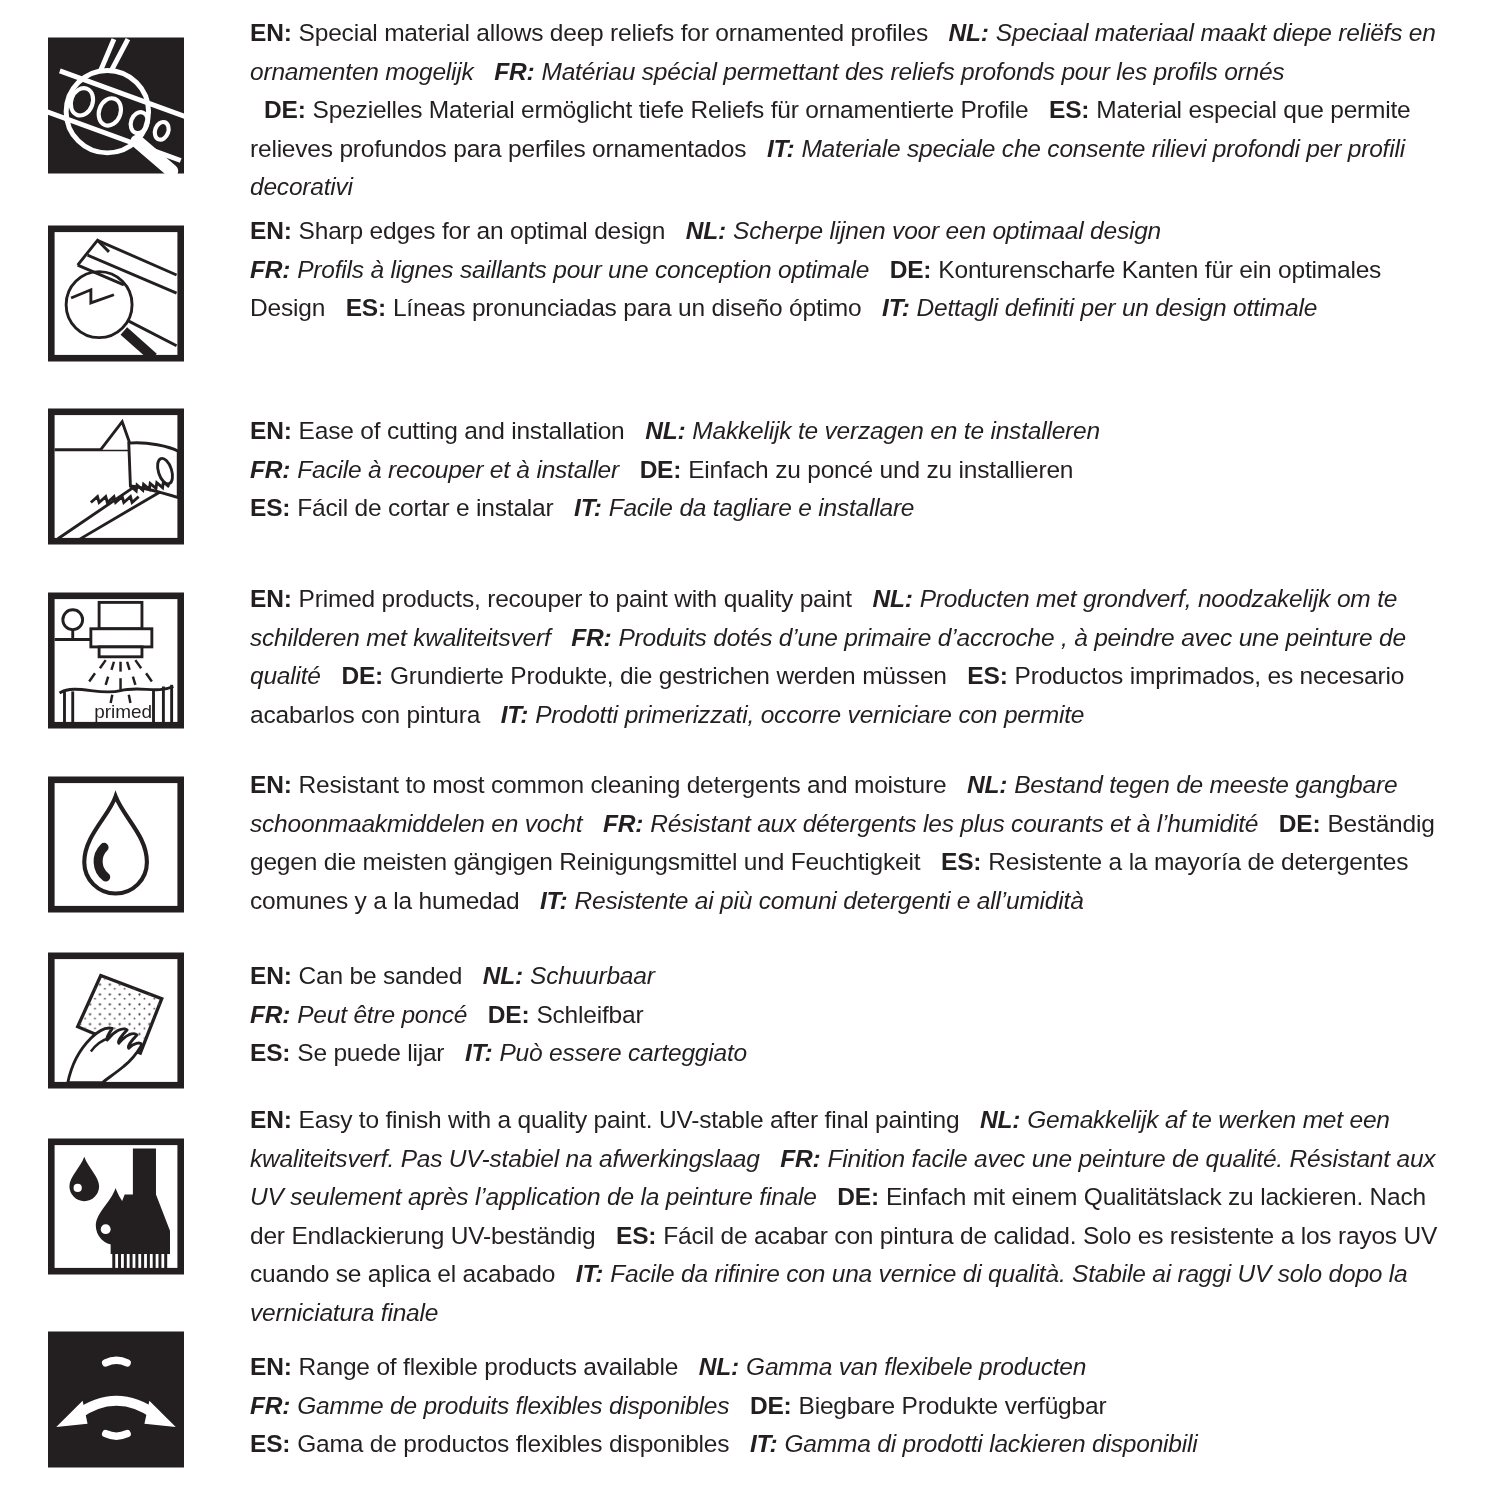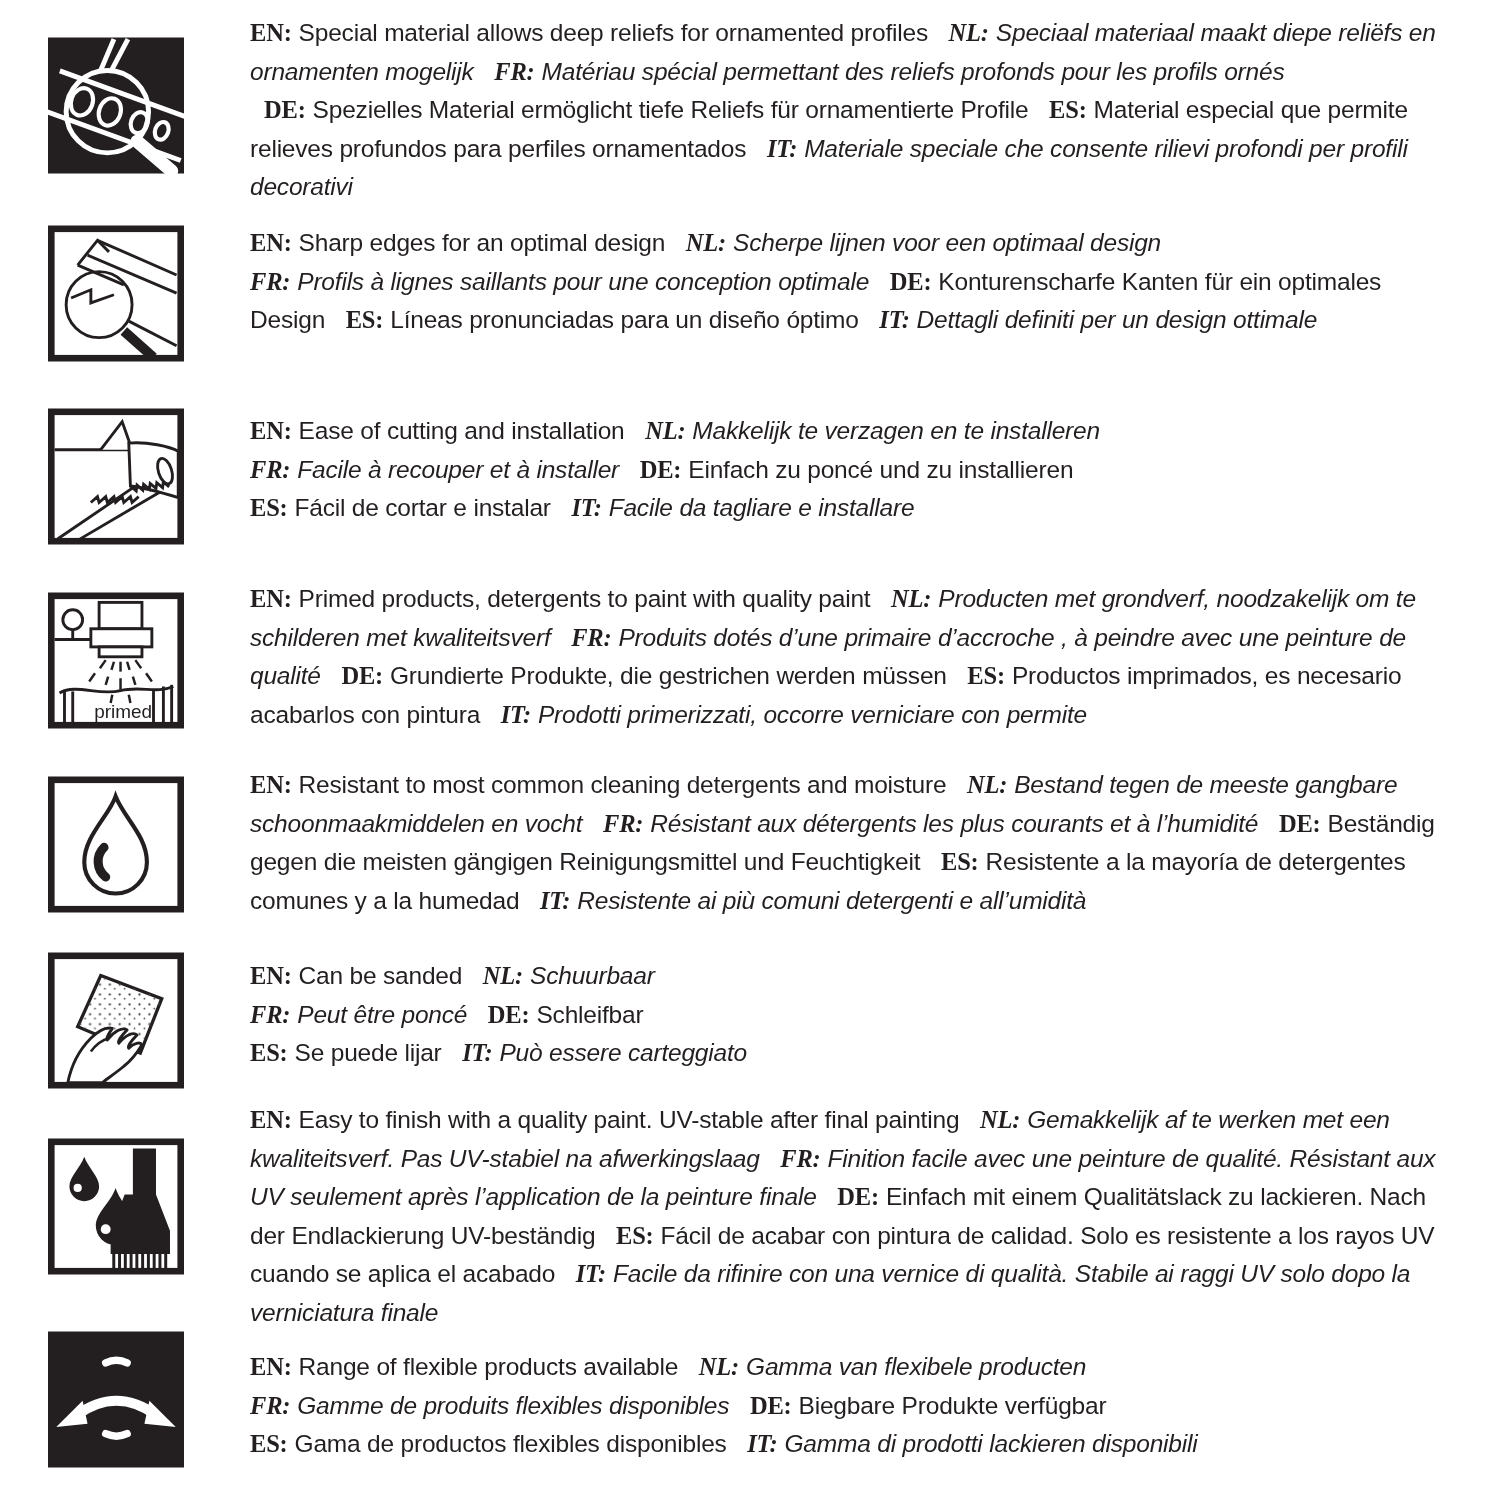--- a/index.html
+++ b/index.html
@@ -2,27 +2,27 @@
 <html><head>
 <meta charset="utf-8">
 <style>
   html,body{margin:0;padding:0;background:#ffffff;}
   .page{position:relative;width:1500px;height:1500px;background:#ffffff;overflow:hidden;
         font-family:"Liberation Sans", sans-serif;color:#231f20;}
   .icon-box{position:absolute;left:48px;width:136px;height:165px;}
   .icon-box svg{display:block;width:100%;height:100%;}
   .txt{position:absolute;left:250px;width:1200px;font-size:24.5px;line-height:38.6px;
        letter-spacing:-0.2px;color:#231f20;}
-  .lang{font-weight:bold;margin-right:7px;font-family:Liberation Serif, serif;}
+  .lang{font-weight:bold;margin-right:7px;}
   .seg{margin-left:14px;}
   .seg.first{margin-left:0;}
   .seg.it{font-style:italic;}
   
   .i1{top:23px}  .t1{top:14px}
-  .i2{top:211px} .t2{top:224px}
+  .i2{top:211px} .t2{top:212px}
   .i3{top:394px} .t3{top:412px}
   .i4{top:578px} .t4{top:580px}
   .i5{top:762px} .t5{top:766px}
   .i6{top:938px} .t6{top:957px}
   .i7{top:1124px}.t7{top:1101px}
   .i8{top:1317px}.t8{top:1348px}
   .primed-label{font-family:"Liberation Sans", sans-serif;font-size:23px;fill:#231f20;}
 </style>
 </head>
 <body>
@@ -142,21 +142,21 @@
         <path d="M20,118 L20,158"></path>
           <path d="M30,120 L30,158"></path>
         <path d="M128,118 L128,158"></path>
           <path d="M140,114 L140,158"></path>
           <path d="M150,112 L150,158"></path>
       </g>
       <text x="56" y="152" class="primed-label">primed</text>
     </svg>
   </div>
   <div class="txt t4">
-    <span class="seg first"><span class="lang">EN:</span><span>Primed products, detergents to paint with quality paint</span></span>
+    <span class="seg first"><span class="lang">EN:</span><span>Primed products, recouper to paint with quality paint</span></span>
     <span class="seg it"><span class="lang">NL:</span><span>Producten met grondverf, noodzakelijk om te schilderen met kwaliteitsverf</span></span>
     <span class="seg it"><span class="lang">FR:</span><span>Produits dotés d’une primaire d’accroche , à peindre avec une peinture de qualité</span></span>
     <span class="seg"><span class="lang">DE:</span><span>Grundierte Produkte, die gestrichen werden müssen</span></span>
     <span class="seg"><span class="lang">ES:</span><span>Productos imprimados, es necesario acabarlos con pintura</span></span>
     <span class="seg it"><span class="lang">IT:</span><span>Prodotti primerizzati, occorre verniciare con permite</span></span>
   </div>
 
   <div class="icon-box i5">
     <svg viewBox="0 0 165 165">
       <rect x="4" y="4" width="157" height="157" fill="#ffffff" stroke="#231f20" stroke-width="8"></rect>

